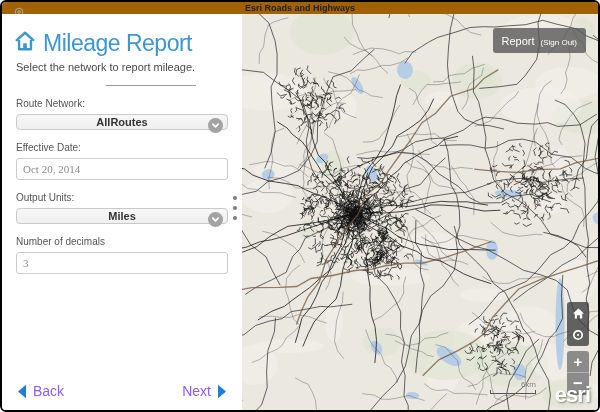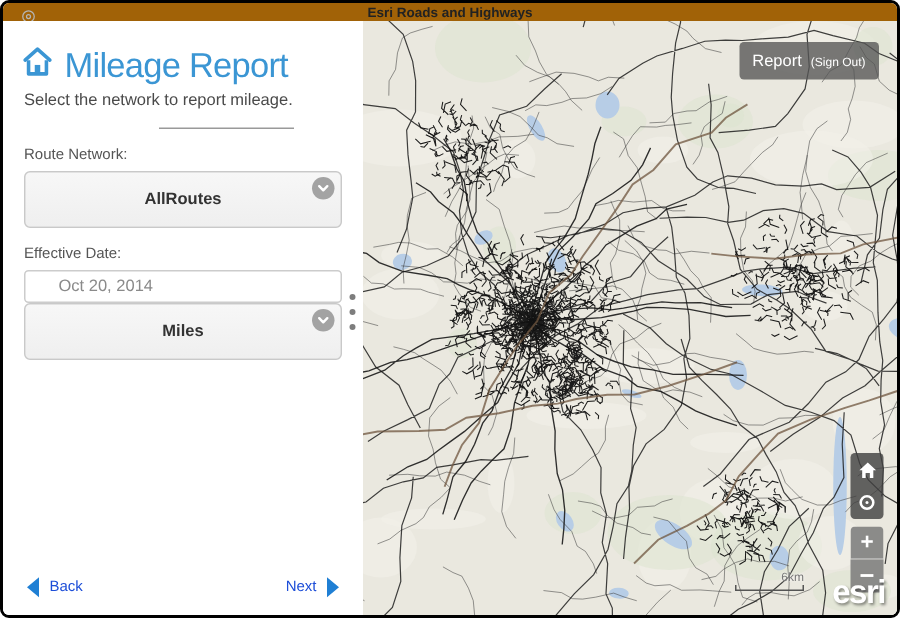--- a/index.html
+++ b/index.html
@@ -19,31 +19,31 @@
 
   
   .panel-title-row { display:flex; align-items:flex-start; gap:7px; padding:16px 14px 0 12px; }
   .panel-title-row h1 { font-size:23px; font-weight:400; color:#3b96d4; letter-spacing:-0.5px; white-space:nowrap; }
   .widget-home-icon { width:22px; height:22px; flex:none; }
   .panel-subtitle { padding:0 14px; margin-top:4px; font-size:11px; color:#4a4a4a; }
   .subtitle-divider { margin:12px 0 0 104px; width:90px; border-top:1px solid #999; }
 
   .field { padding:0 14px; }
   .field label { display:block; font-size:10px; color:#555; margin-top:12px; margin-bottom:5px; }
-  .dropdown { position:relative; height:38px; background:linear-gradient(#f7f7f7,#efefef); border:1px solid #c9c9c9; border-radius:4px; display:flex; align-items:center; justify-content:center; cursor:pointer; }
+  .dropdown { position:relative; height:16px; background:linear-gradient(#f7f7f7,#efefef); border:1px solid #c9c9c9; border-radius:4px; display:flex; align-items:center; justify-content:center; cursor:pointer; }
   .dropdown .dd-value { font-size:11px; font-weight:bold; color:#333; }
   .chev-circle { position:absolute; right:4px; top:3px; width:15px; height:15px; border-radius:50%; background:#a3a3a3; display:flex; align-items:center; justify-content:center; }
-  .text-input { width:100%; height:22px; border:1px solid #ccc; border-radius:3px; font-size:11px; color:#8a8a8a; padding:0 22px; font-family:Liberation Sans, sans-serif; background:#fff; }
+  .text-input { width:100%; height:22px; border:1px solid #ccc; border-radius:3px; font-size:11px; color:#8a8a8a; padding:0 6px; font-family:Liberation Serif, serif; background:#fff; }
 
   .dots-handle { position:absolute; right:3px; top:180px; display:flex; flex-direction:column; gap:6px; cursor:ew-resize; padding:2px; }
   .dots-handle i { width:4px; height:4px; border-radius:50%; background:#7d7d7d; }
 
   .panel-footer { position:absolute; left:0; bottom:6px; width:100%; padding:0 14px; height:26px; display:flex; align-items:center; justify-content:space-between; }
   .nav-btn { display:flex; align-items:center; gap:6px; cursor:pointer; }
-  .nav-btn span.nav-label { font-size:10px; color:#1d4ed8; }
+  .nav-btn span.nav-label { font-size:14px; color:#8b5cf6; }
   .nav-chev { width:11px; height:15px; }
 
   
   .user-badge { position:absolute; top:14px; right:12px; background:rgba(84,84,84,.78); border-radius:3px; padding:3px 9px 4px 9px; color:#fff; cursor:pointer; white-space:nowrap; }
   .user-badge .uname { font-size:11px; }
   .user-badge .signout { font-size:8px; margin-left:6px; }
 
   .map-controls { position:absolute; right:9px; top:288px; width:22px; display:flex; flex-direction:column; }
   .mc-btn { width:22px; height:22px; display:flex; align-items:center; justify-content:center; cursor:pointer; color:#fff; }
   .mc-dark { background:rgba(62,62,62,.8); }
@@ -103,30 +103,35 @@
           </span>
         </div>
       </div>
 
       <div class="field">
         <label>Effective Date:</label>
         <input class="text-input" type="text" value="Oct 20, 2014" style="">
       </div>
 
       <div class="field">
+        <label>Output Units:</label>
         <div class="dropdown">
           <span class="dd-value">Miles</span>
           <span class="chev-circle">
             <svg viewBox="0 0 10 10" width="9" height="9">
                 <path d="M2 3.5 L5 6.5 L8 3.5" fill="none" stroke="#fff" stroke-width="1.8" stroke-linecap="round" stroke-linejoin="round"></path>
               </svg>
           </span>
         </div>
       </div>
 
+      <div class="field">
+        <label>Number of decimals</label>
+        <input class="text-input" type="text" value="3" style="">
+      </div>
 
       <div class="dots-handle">
           <i></i>
           <i></i>
           <i></i>
         </div>
 
       <div class="panel-footer">
         <div class="nav-btn">
           <svg class="nav-chev" viewBox="0 0 11 15">

